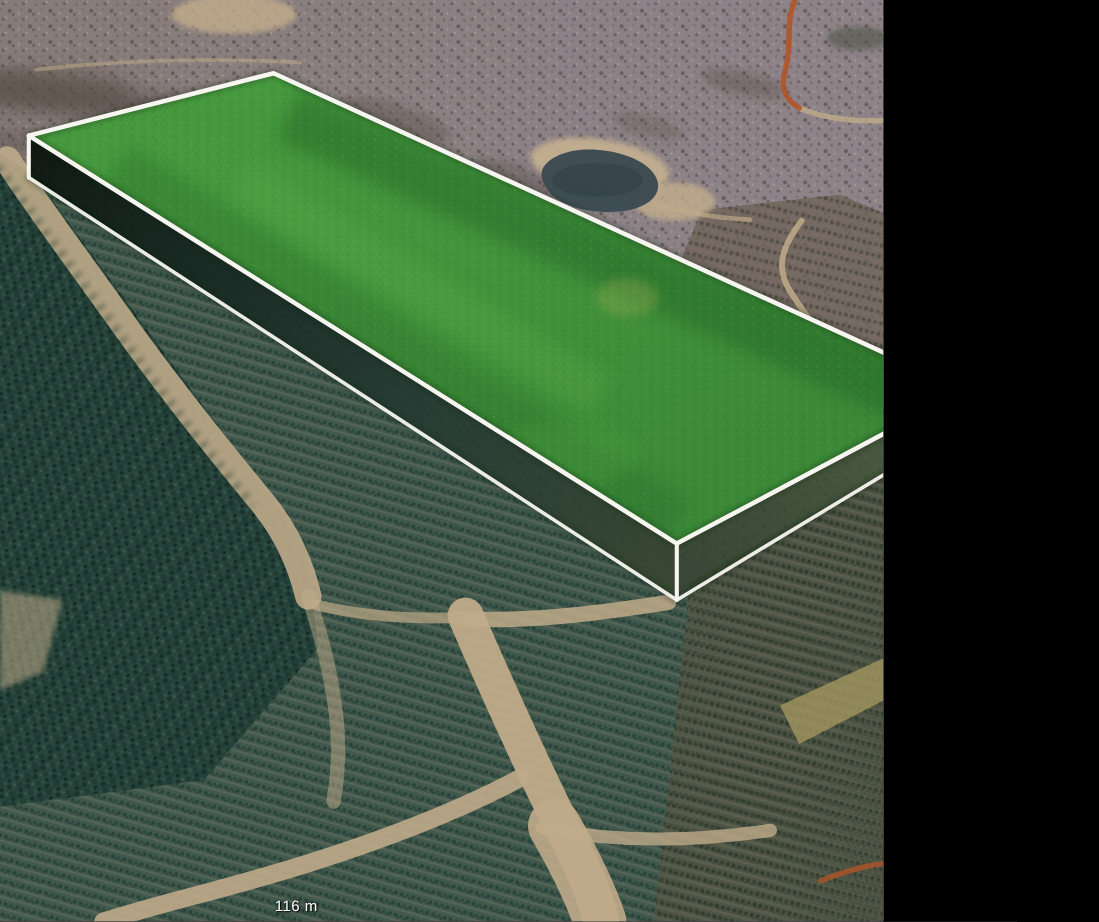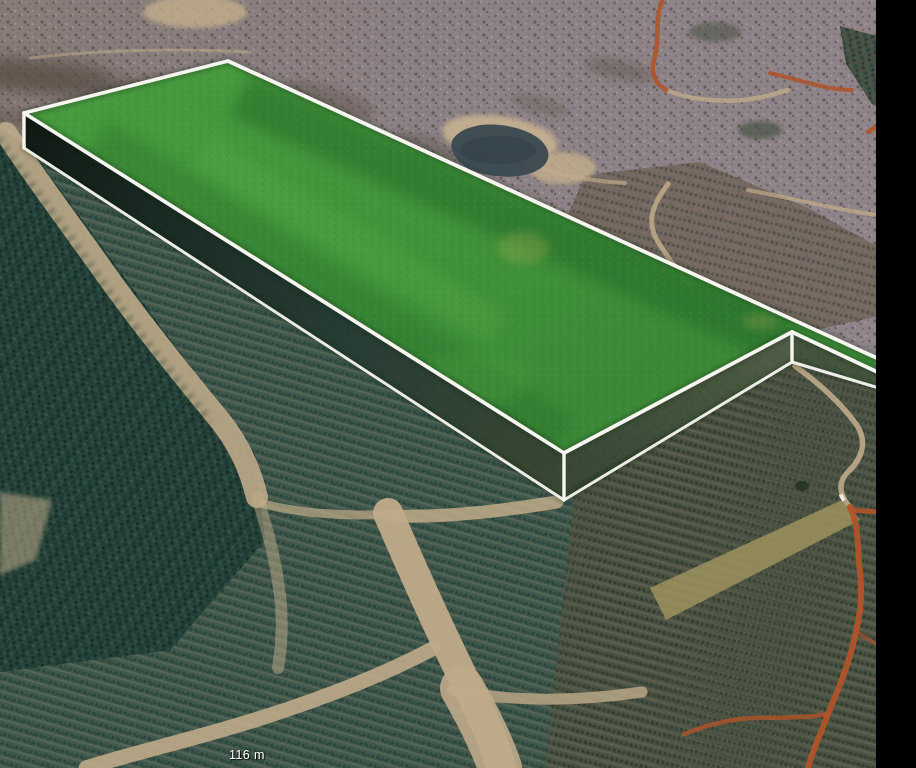--- a/index.html
+++ b/index.html
@@ -1,17 +1,17 @@
 <!DOCTYPE html>
 <html><head>
 <meta charset="utf-8">
 <style>
   html,body{margin:0;padding:0;background:#000;}
   .viewport{
-    position:relative;width:876px;height:768px;overflow:hidden;
+    position:relative;width:736px;height:768px;overflow:hidden;
     background:#8b8084;font-family:"Liberation Sans",sans-serif;
   }
   .viewport svg{position:absolute;left:0;top:0;display:block;}
   .elev-label{
     position:absolute;left:229px;top:748px;
     color:#ffffff;font-size:12.5px;line-height:14px;letter-spacing:.4px;
     text-shadow:0 0 3px rgba(0,0,0,.95),1px 1px 1px rgba(0,0,0,.8);
     user-select:none;pointer-events:none;
   }
 </style>

